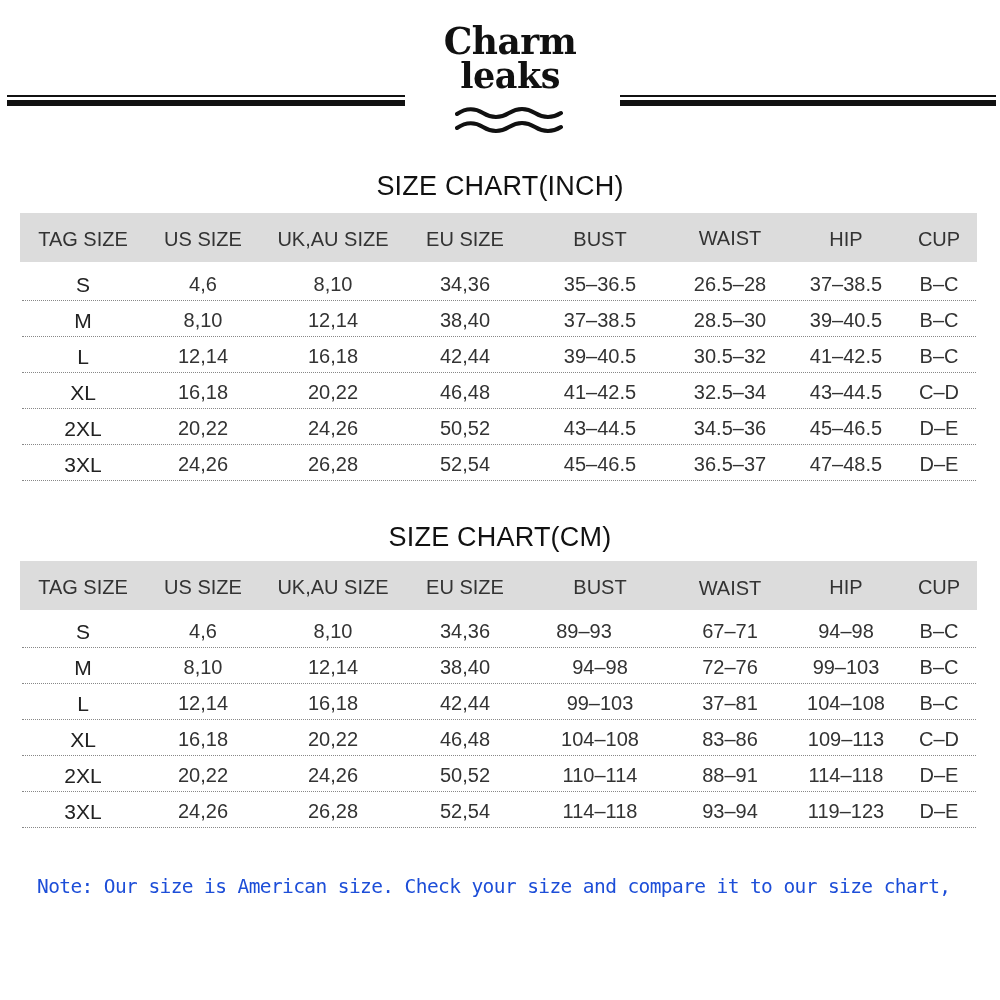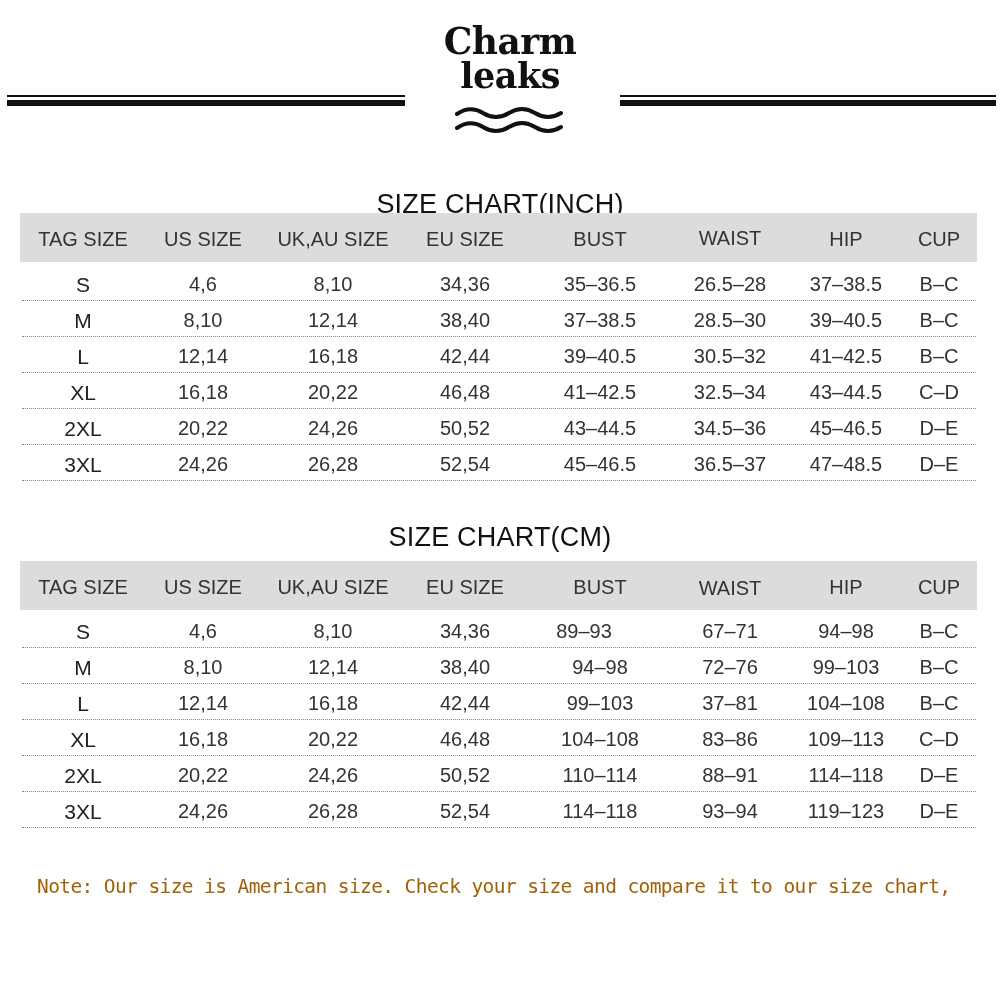--- a/index.html
+++ b/index.html
@@ -19,21 +19,21 @@
 
   .size-table { position: absolute; left: 20px; width: 957px; }
   .thead { position: absolute; left: 0; top: 0; width: 957px; height: 49px; background: #dcdcdc; }
   .cell { position: absolute; text-align: center; white-space: nowrap; transform: translateX(-50%); font-size: 20px; color: #333; }
   .th { top: 15px; }
   .row { position: absolute; left: 0; width: 957px; height: 36px; }
   .row .cell { top: 8px; }
   .row .cell.tag { font-size: 21px; color: #222; }
   .dots { position: absolute; left: 2px; width: 954px; height: 0; border-top: 1px dotted #888; bottom: 0; }
 
-  .note { position: absolute; left: 37px; top: 875px; font-family: "DejaVu Sans Mono", monospace; color: #a16207; font-size: 19.5px; line-height: 23px; white-space: pre; letter-spacing: -0.6px; }
+  .note { position: absolute; left: 37px; top: 875px; font-family: "DejaVu Sans Mono", monospace; color: #1d4ed8; font-size: 19.5px; line-height: 23px; white-space: pre; letter-spacing: -0.6px; }
 </style>
 </head>
 <body>
 
 <div class="logo">
   <div class="logo-word top">Charm</div>
   <div class="logo-word bottom">leaks</div>
   <svg class="logo-waves" viewBox="0 0 110 28">
     <path d="M2 8 Q 15 -1 28 7 T 54 7 T 80 7 T 106 7" fill="none" stroke="#111" stroke-width="4" stroke-linecap="round"></path>
     <path d="M2 22 Q 15 13 28 21 T 54 21 T 80 21 T 106 21" fill="none" stroke="#111" stroke-width="4" stroke-linecap="round"></path>
@@ -42,21 +42,21 @@
 
 <div class="rule" style="left:7px; width:398px; top:95px;">
   <div class="thin"></div>
     <div class="thick"></div>
 </div>
 <div class="rule" style="left:620px; width:376px; top:95px;">
   <div class="thin"></div>
     <div class="thick"></div>
 </div>
 
-<div class="chart-title" style="top:189px;">SIZE CHART(INCH)</div>
+<div class="chart-title" style="top:171px;">SIZE CHART(INCH)</div>
 
 <div class="size-table" style="top:213px;">
   <div class="thead">
     <span class="cell th" style="left:63px;">TAG SIZE</span>
     <span class="cell th" style="left:183px;">US SIZE</span>
     <span class="cell th" style="left:313px;">UK,AU SIZE</span>
     <span class="cell th" style="left:445px;">EU SIZE</span>
     <span class="cell th" style="left:580px;">BUST</span>
     <span class="cell th" style="left:710px; top:14px;">WAIST</span>
     <span class="cell th" style="left:826px;">HIP</span>

